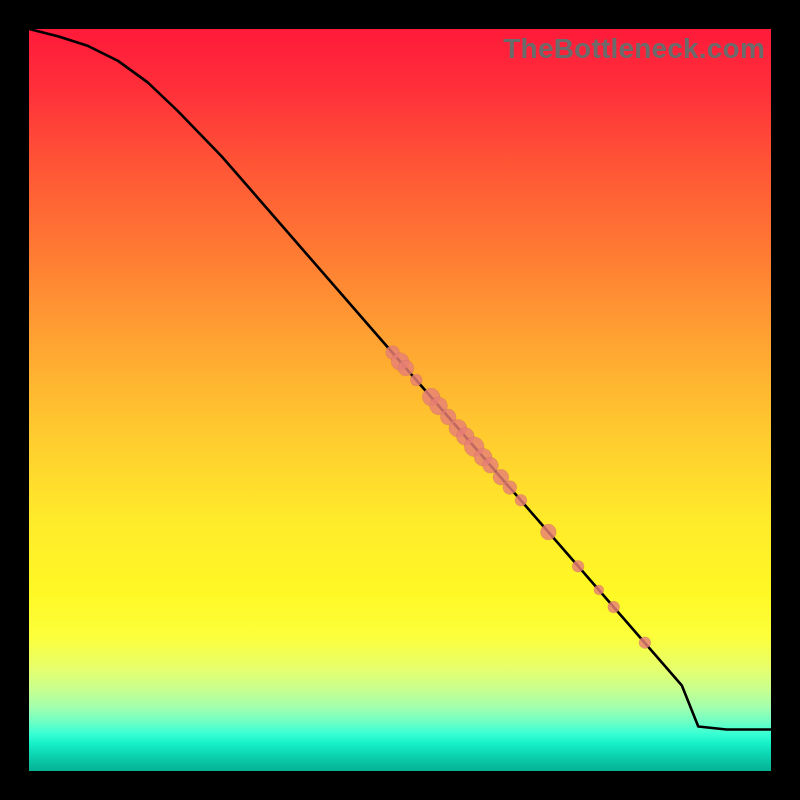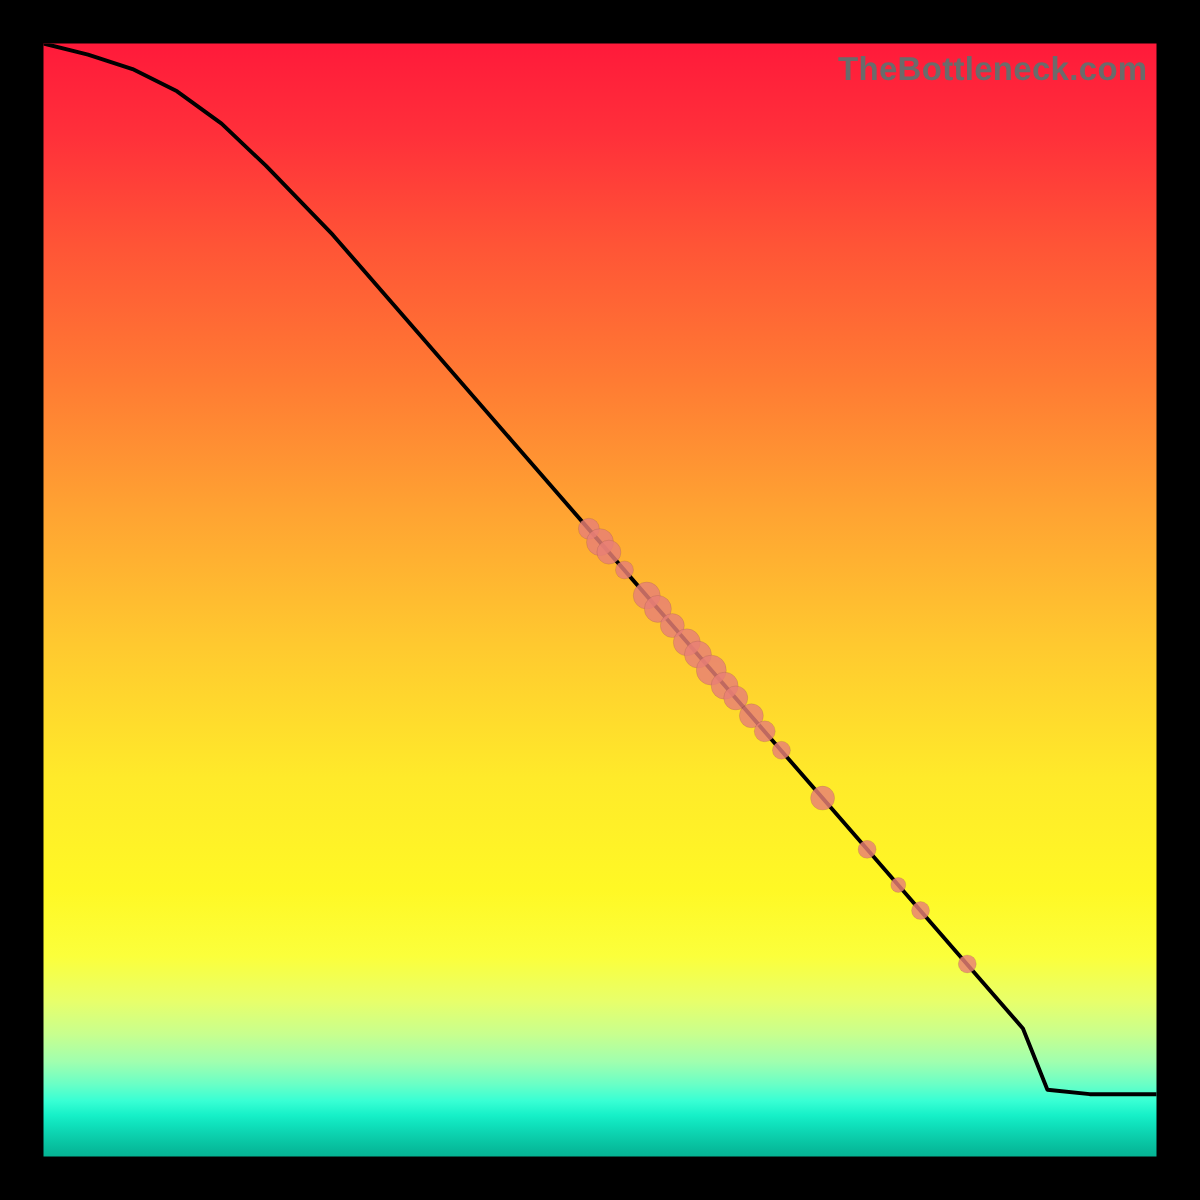--- a/index.html
+++ b/index.html
@@ -37,21 +37,21 @@
       #09c6a4 98.7%,
       #07bc9c 99.3%,
       #05b494 100%
     );
   }
   .watermark {
     position: absolute;
     right: 6px;
     top: 4px;
     font-family: Arial, Helvetica, sans-serif;
-    font-size: 22px;
+    font-size: 28px;
     font-weight: 600;
     color: #6b6b6b;
     letter-spacing: 0.2px;
   }
   .curve {
     position: absolute;
     inset: 0;
     width: 742px;
     height: 742px;
     pointer-events: none;

